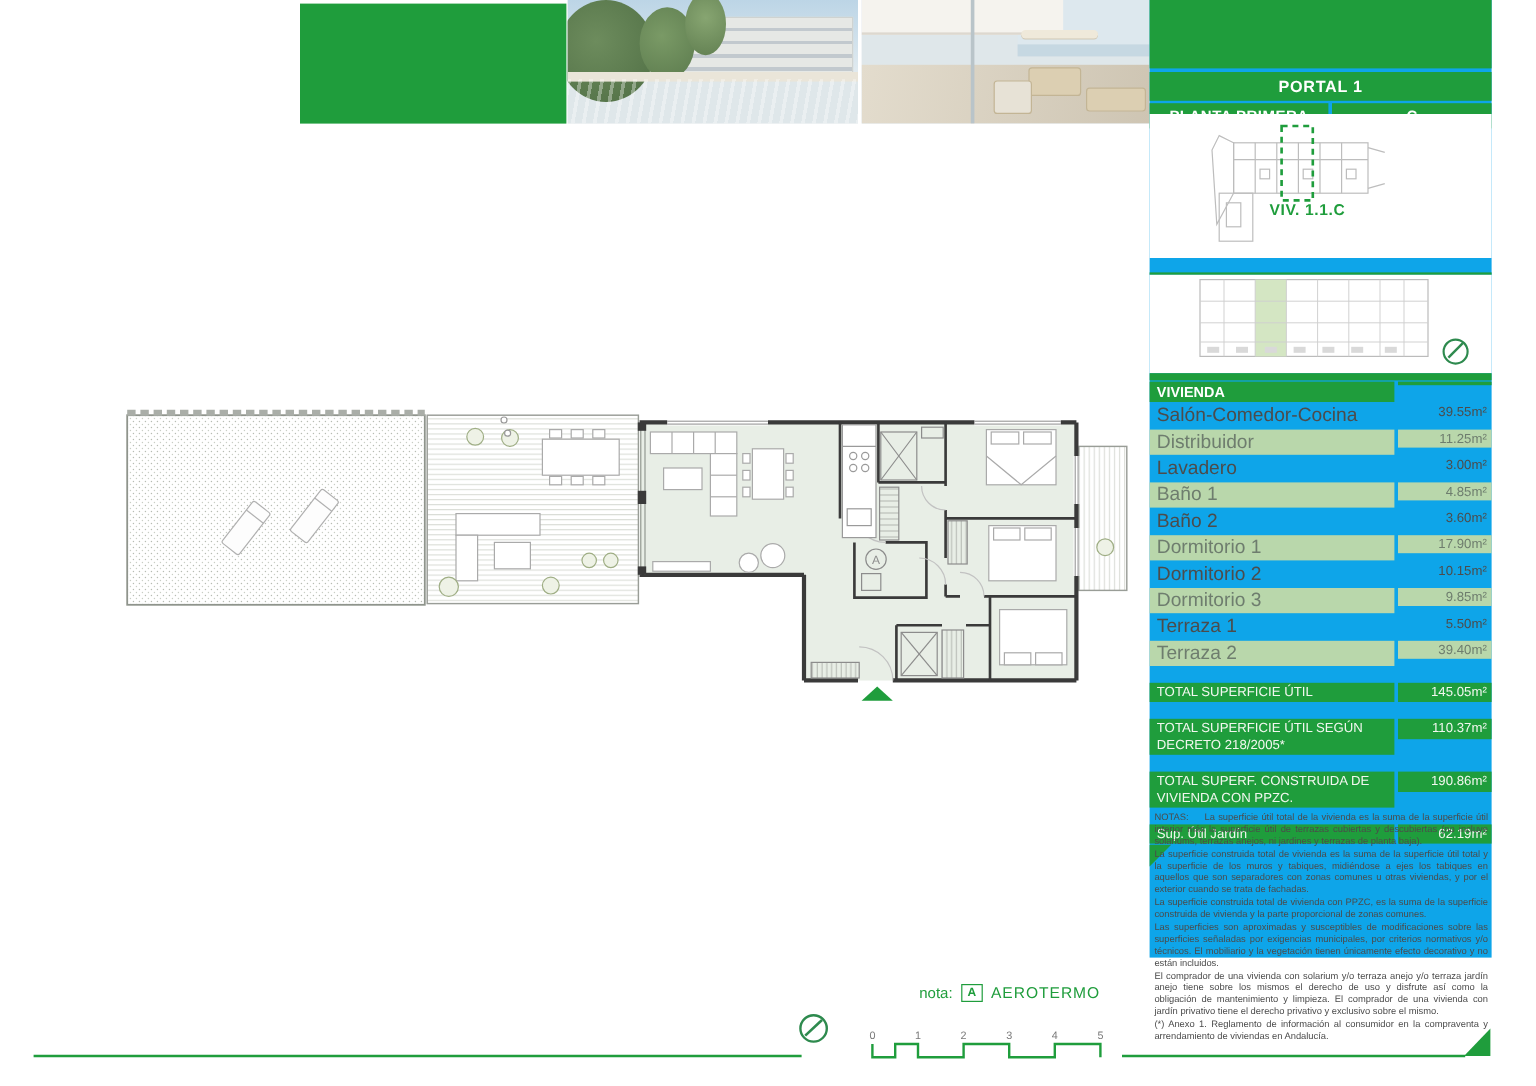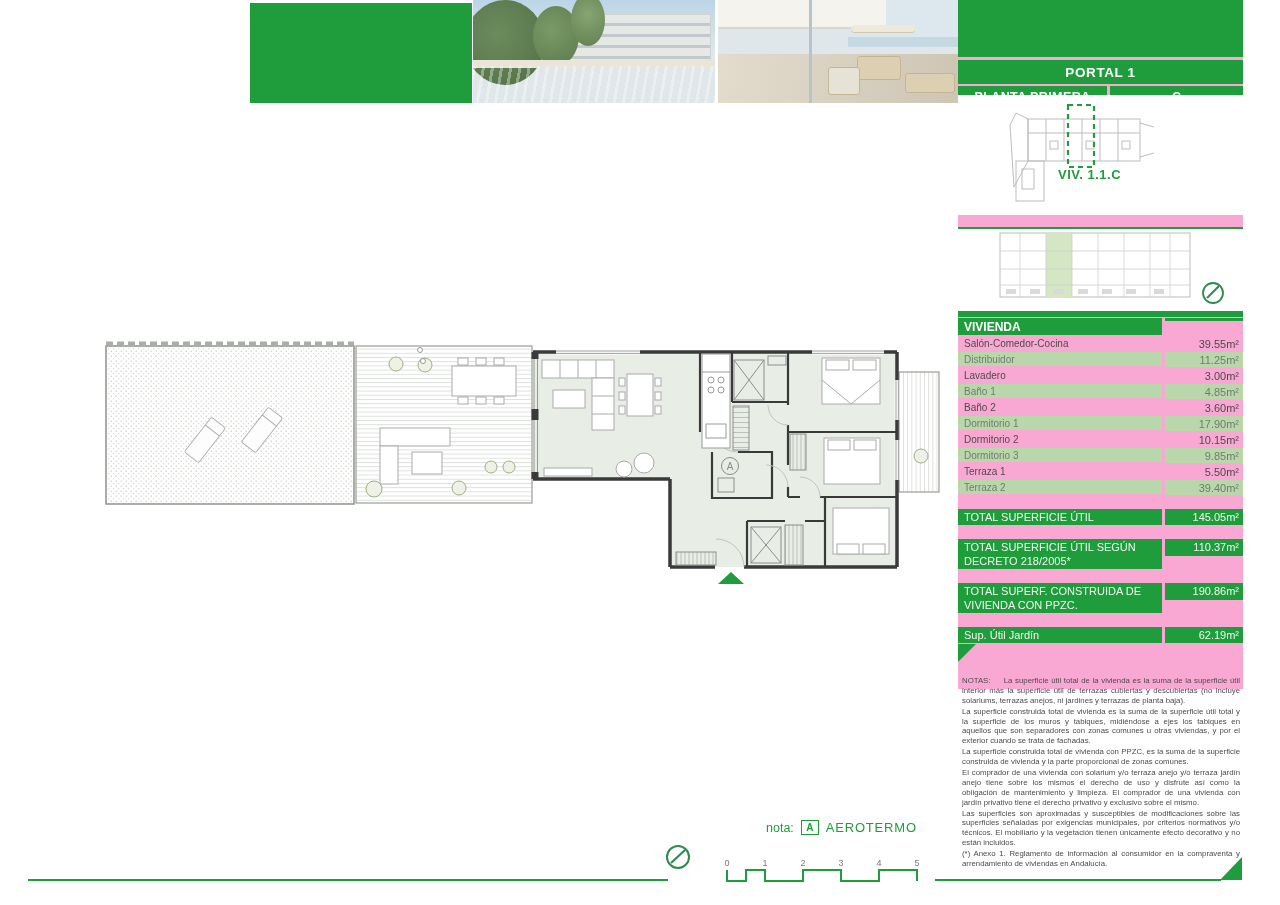--- a/index.html
+++ b/index.html
@@ -23,36 +23,36 @@
   .pp-deck{position:absolute;left:0;bottom:34%;width:100%;height:8%;background:#eae5d9;}
   .pt-ceiling{position:absolute;left:0;top:0;width:70%;height:26%;background:#f5f3ee;border-bottom:2px solid #ddd8cf;}
   .pt-sky{position:absolute;right:0;top:0;width:46%;height:40%;background:#dde8ee;}
   .pt-sea{position:absolute;right:0;top:36%;width:46%;height:10%;background:#c6d8e2;}
   .pt-floor{position:absolute;left:0;bottom:0;width:100%;height:48%;background:linear-gradient(100deg,#e3dccd,#cec5b3);}
   .pt-glass{position:absolute;left:38%;top:0;width:3px;height:100%;background:#b9c4c9;}
   .pt-sofa{position:absolute;background:#dccfb2;border:1px solid #c3b595;border-radius:3px;}
   .pt-umbrella{position:absolute;right:18%;top:24%;width:64px;height:7px;background:#efe9da;border-radius:4px;box-shadow:0 1px 0 #cfc7b4;}
 
   
-  .right-panel{left:958px;top:0;width:285px;height:689px;background:#f9a8d4;text-decoration:underline;}
+  .right-panel{left:958px;top:0;width:285px;height:798px;background:#0ea5e9;text-decoration:underline;}
   .rp-topblock{left:0;top:0;width:285px;height:57px;background:#1f9d3c;}
   .rp-portal{left:0;top:60px;width:285px;height:24px;background:#1f9d3c;color:#fff;
      font-size:13.5px;font-weight:bold;letter-spacing:.6px;display:flex;align-items:center;justify-content:center;}
   .rp-planta{left:0;top:86px;width:149px;height:21px;background:#1f9d3c;color:#fff;
      font-size:12.5px;font-weight:bold;display:flex;align-items:center;justify-content:center;letter-spacing:.4px;}
   .rp-letter{left:152px;top:86px;width:133px;height:21px;background:#1f9d3c;color:#fff;
      font-size:12.5px;font-weight:bold;display:flex;align-items:center;justify-content:center;}
   .rp-siteplan{left:0;top:95px;width:285px;height:120px;background:#fff;}
   .viv-label{left:100px;top:72px;color:#1f9d3c;font-weight:bold;font-size:13px;letter-spacing:.5px;}
   .rp-divider{left:0;top:227px;width:285px;height:2px;background:#1f9d3c;}
   .rp-overview{left:0;top:229px;width:285px;height:82px;background:#fff;}
   .rp-greenbar{left:0;top:311px;width:285px;height:6px;background:#1f9d3c;}
   .rp-table{left:0;top:318px;width:285px;}
   .srow{display:flex;gap:3px;margin-bottom:1px;align-items:flex-start;}
-  .srow .c1{flex:1;padding:2px 4px 1px 6px;font-size:10px;color:#4c4c4c;}
+  .srow .c1{flex:1;padding:2px 4px 1px 6px;font-size:16px;color:#4c4c4c;}
   .srow .c2{width:72px;text-align:right;padding:2px 4px 1px 2px;font-size:11px;color:#4c4c4c;
             display:flex;align-items:flex-end;justify-content:flex-end;}
   .srow.alt .c1,.srow.alt .c2{background:#b9d7ab;color:#6e7d6e;}
   .srow.head .c1,.srow.head .c2{background:#1f9d3c;color:#fff;font-weight:bold;font-size:12px;}
   .srow.total{margin-top:14px;}
   .srow.total .c1,.srow.total .c2{background:#1f9d3c;color:#f2f7ef;font-size:11px;line-height:1.22;}
   .rp-tail{width:0;height:0;border-top:18px solid #1f9d3c;border-right:18px solid transparent;margin-top:1px;}
   .rp-notes{left:4px;top:676px;width:278px;color:#4b4b4b;font-size:7.8px;line-height:1.27;text-align:justify;}
   .rp-notes p{margin:0 0 1px 0;}
 
@@ -431,22 +431,22 @@
             <div class="c2">62.19m²</div>
           </div>
         </div>
       <div class="rp-tail"></div>
     </div>
 
     <div class="abs rp-notes">
         <p>NOTAS:&nbsp;&nbsp;&nbsp;&nbsp;&nbsp;La superficie útil total de la vivienda es la suma de la superficie útil interior más la superficie útil de terrazas cubiertas y descubiertas (no incluye solariums, terrazas anejos, ni jardines y terrazas de planta baja).</p>
         <p>La superficie construida total de vivienda es la suma de la superficie útil total y la superficie de los muros y tabiques, midiéndose a ejes los tabiques en aquellos que son separadores con zonas comunes u otras viviendas, y por el exterior cuando se trata de fachadas.</p>
         <p>La superficie construida total de vivienda con PPZC, es la suma de la superficie construida de vivienda y la parte proporcional de zonas comunes.</p>
+        <p>Las superficies son aproximadas y susceptibles de modificaciones sobre las superficies señaladas por exigencias municipales, por criterios normativos y/o técnicos. El mobiliario y la vegetación tienen únicamente efecto decorativo y no están incluidos.</p>
         <p>El comprador de una vivienda con solarium y/o terraza anejo y/o terraza jardín anejo tiene sobre los mismos el derecho de uso y disfrute así como la obligación de mantenimiento y limpieza. El comprador de una vivienda con jardín privativo tiene el derecho privativo y exclusivo sobre el mismo.</p>
-        <p>Las superficies son aproximadas y susceptibles de modificaciones sobre las superficies señaladas por exigencias municipales, por criterios normativos y/o técnicos. El mobiliario y la vegetación tienen únicamente efecto decorativo y no están incluidos.</p>
         <p>(*) Anexo 1. Reglamento de información al consumidor en la compraventa y arrendamiento de viviendas en Andalucía.</p>
       </div>
   </div>
 
   <div class="abs nota-line">
     <span>nota:</span>
     <span class="nota-box">A</span>
     <span class="nota-aero">AEROTERMO</span>
   </div>
 

